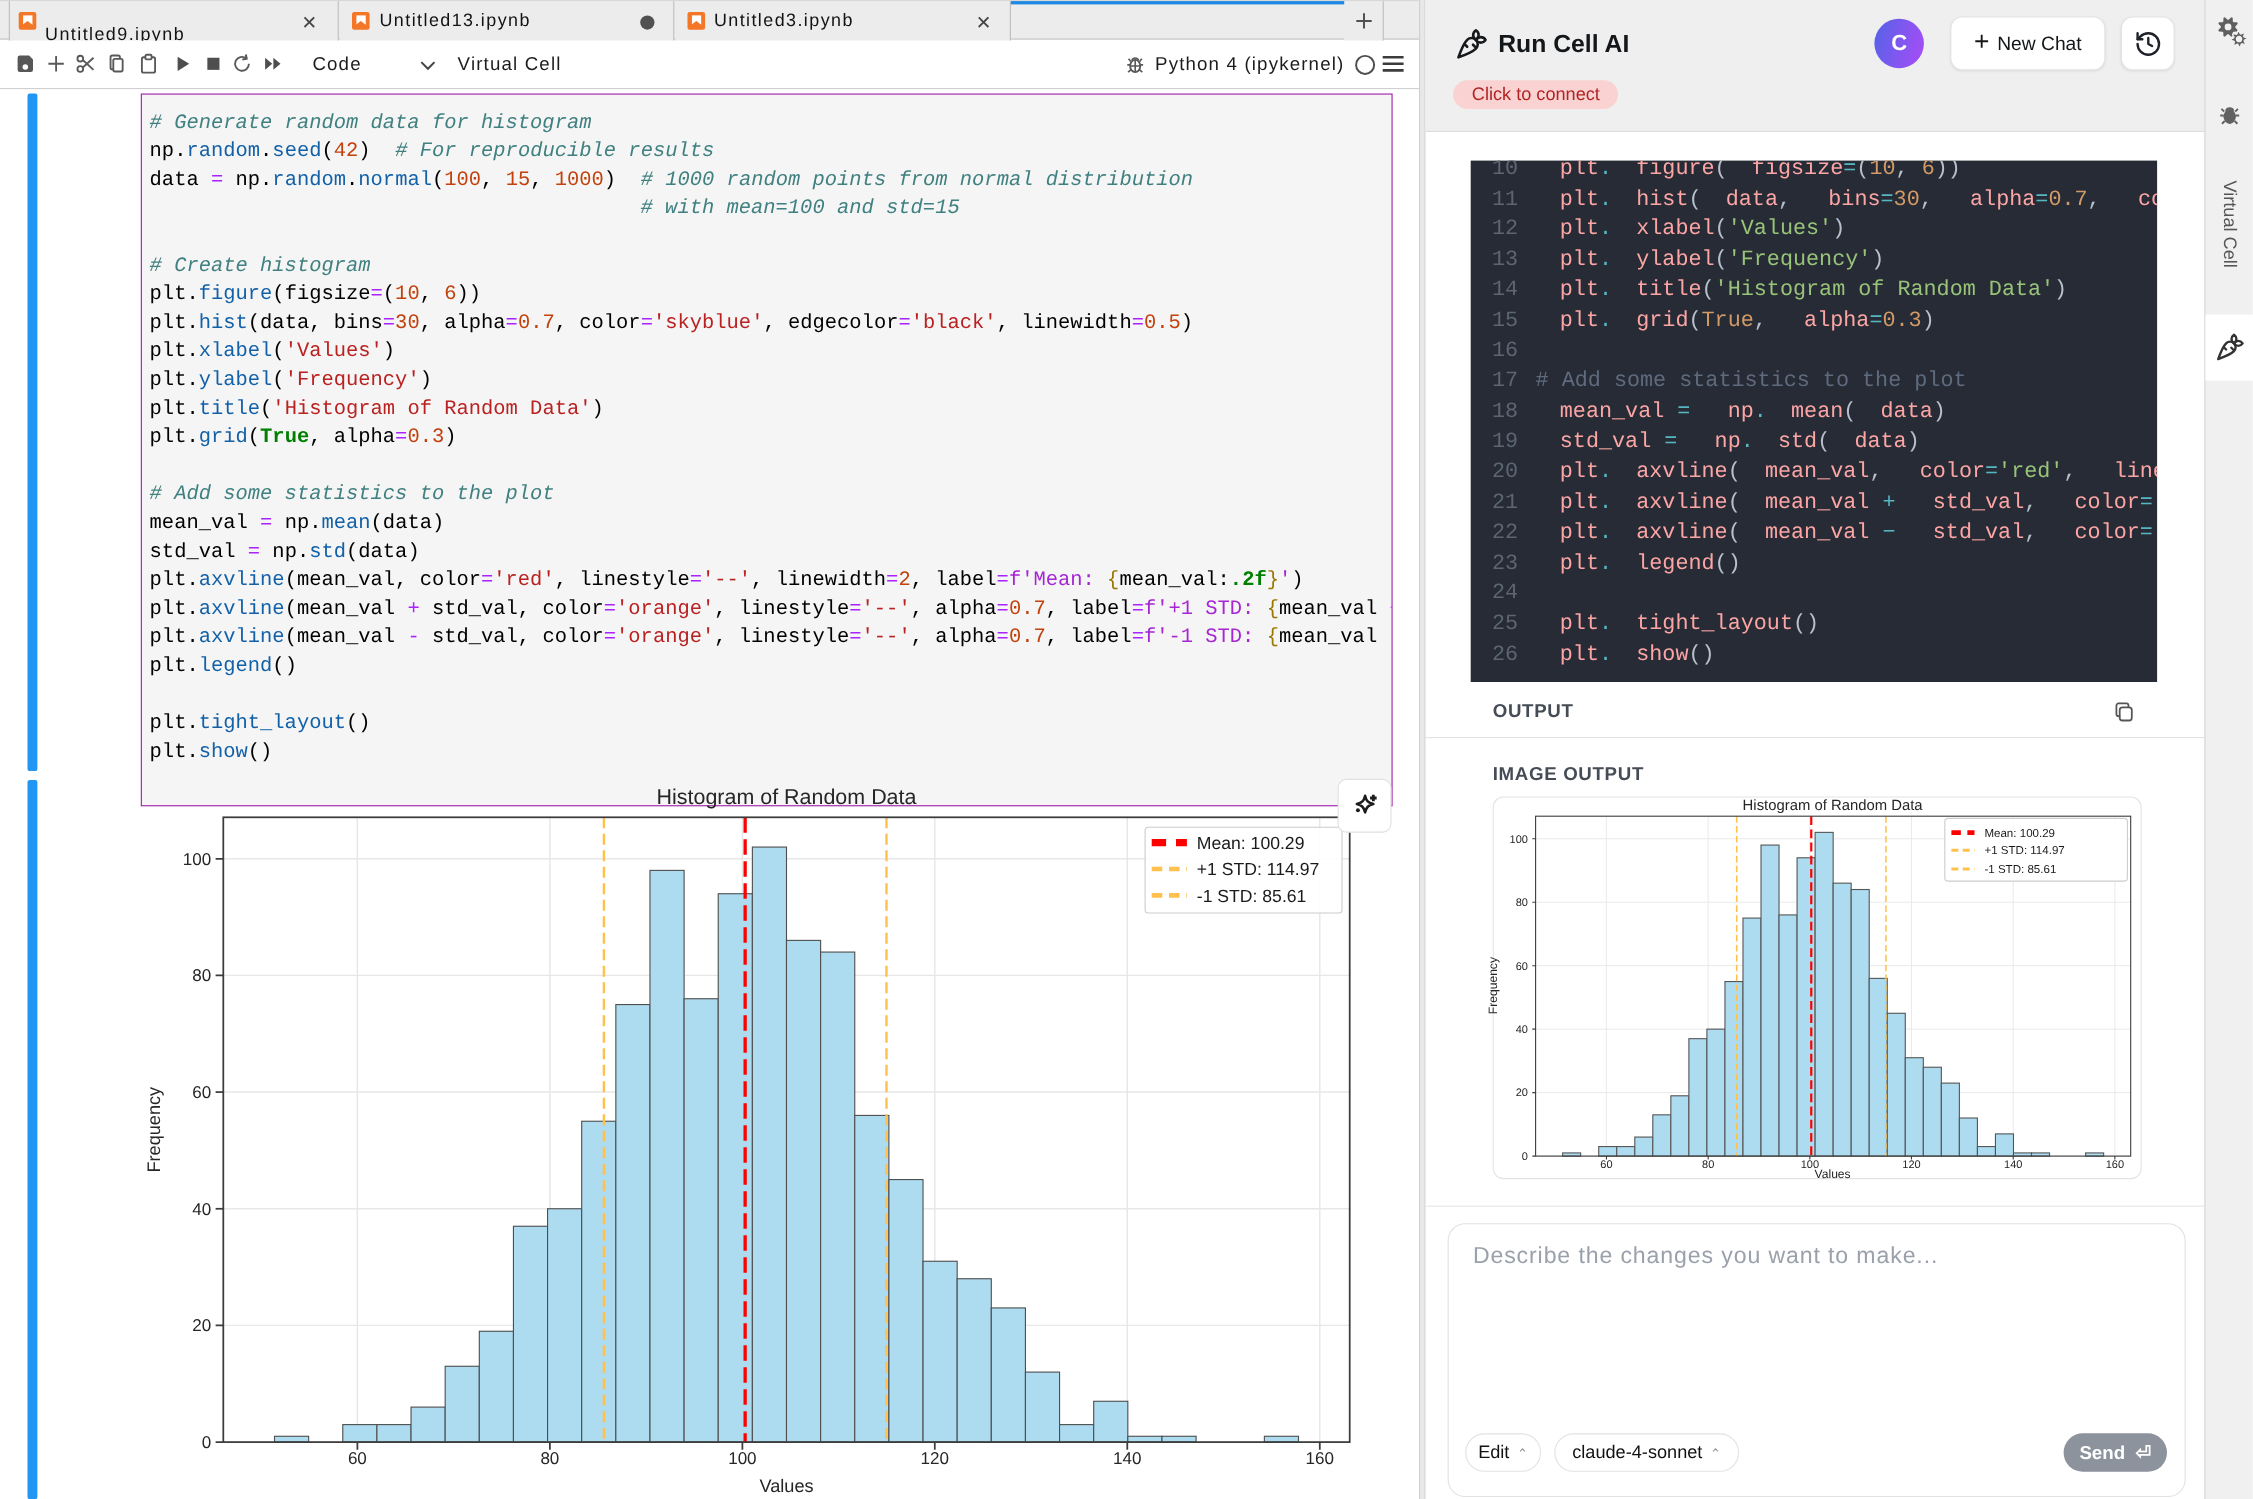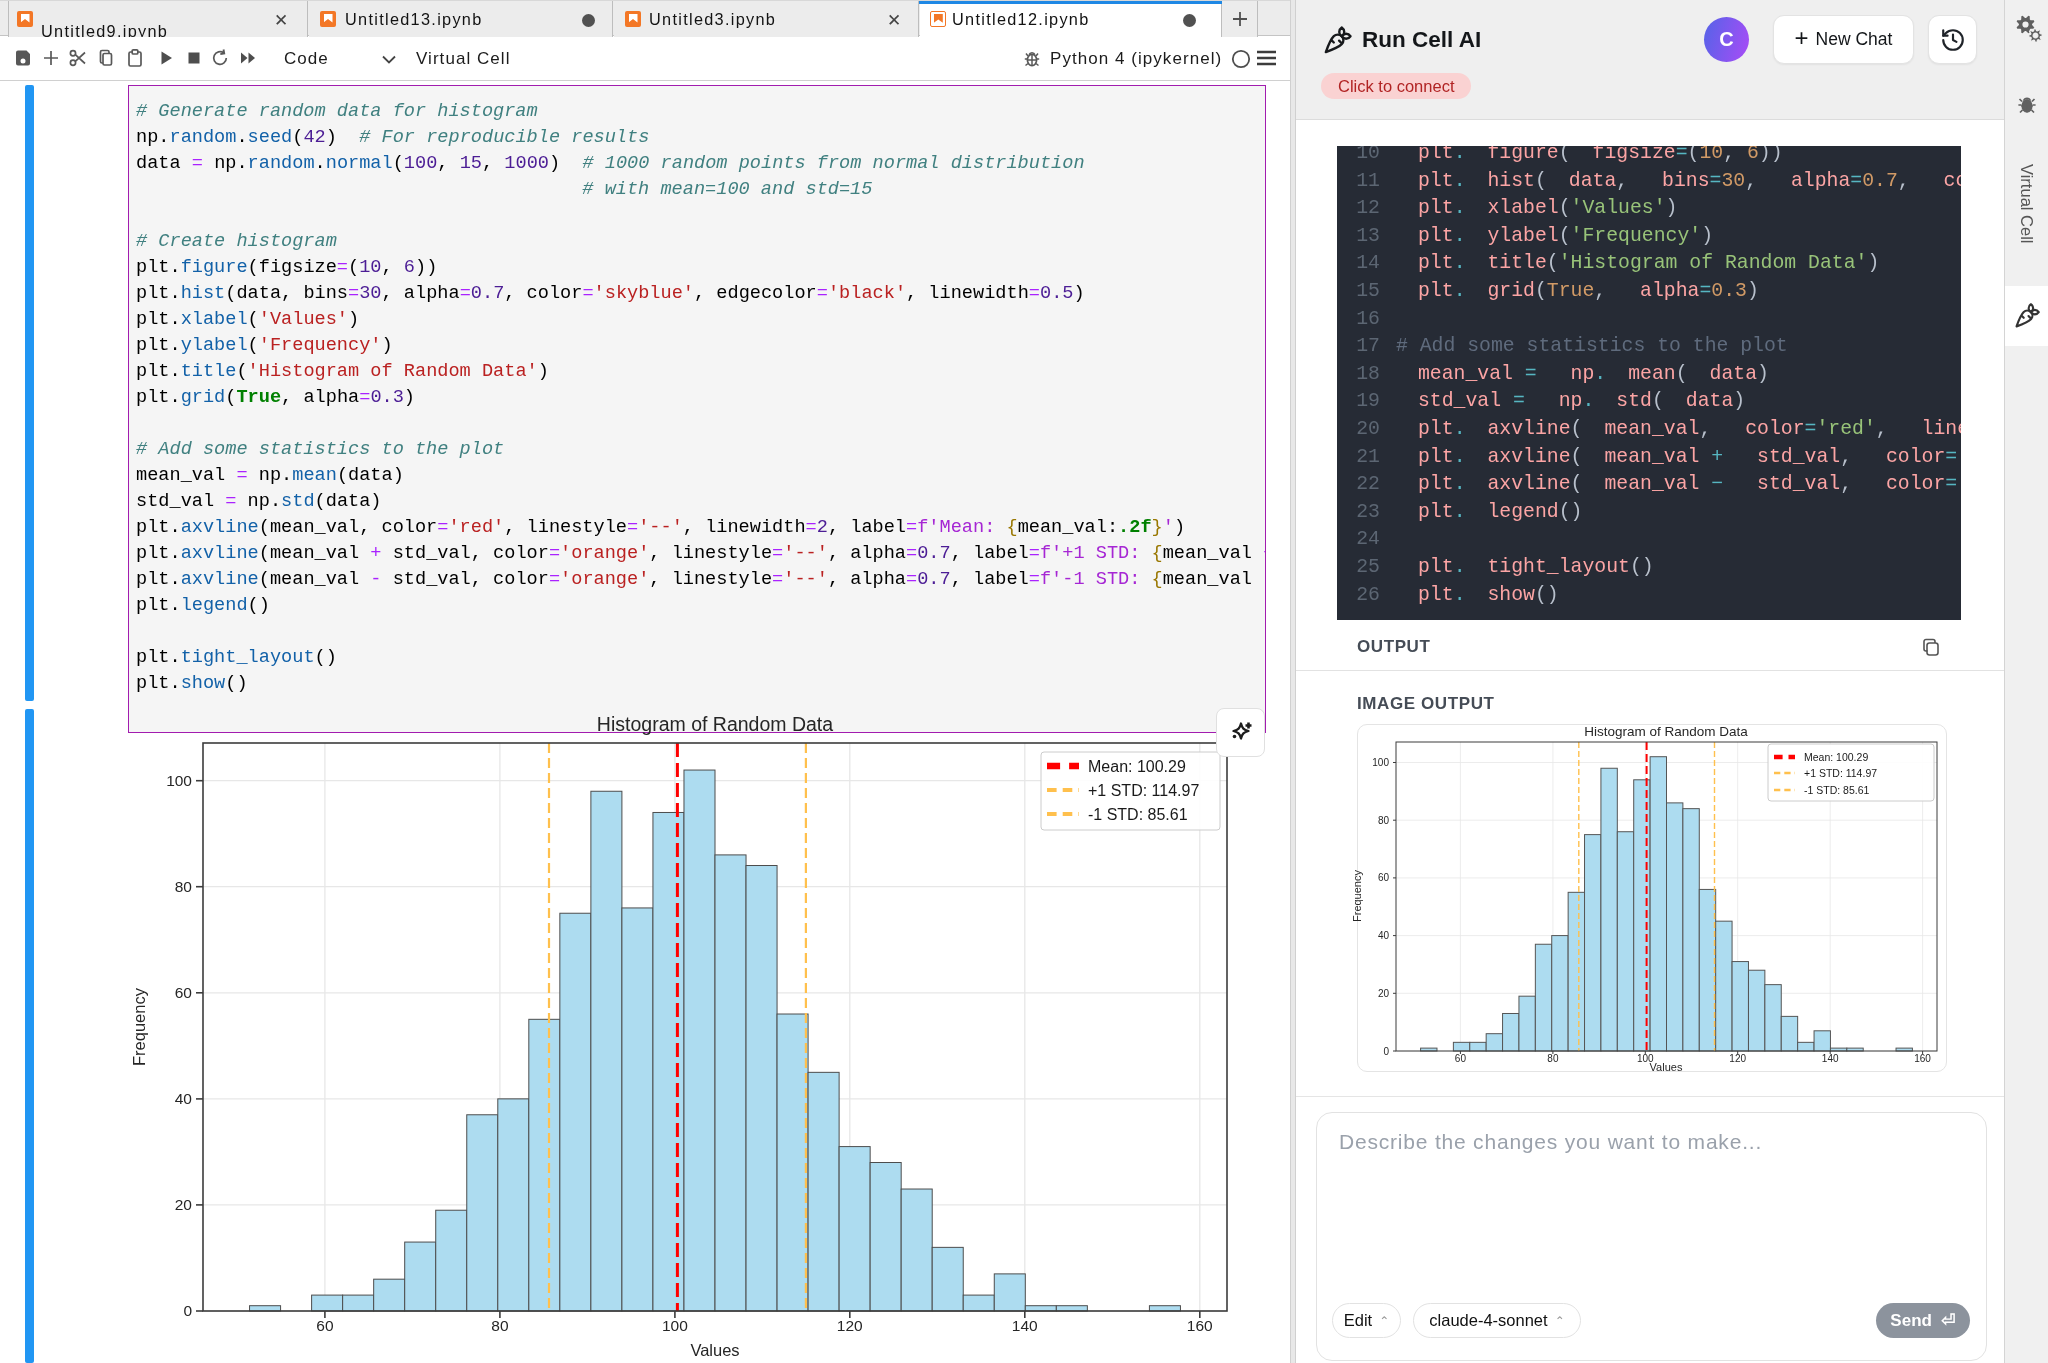--- a/index.html
+++ b/index.html
@@ -26,21 +26,21 @@
 .ticon { position:absolute; top:11px; }
 .tlabel { position:absolute; top:12px; font-size:17px; color:#1c1c1c; letter-spacing:1.05px; }
 
 .bluebar { position:absolute; left:25px; width:9px; background:#2196f3; border-radius:2px; }
 #cell { position:absolute; left:128px; top:85px; width:1138px; height:648px; background:#f5f5f5;
   border:1px solid #a21caf; overflow:hidden; }
 #cellcode { position:absolute; left:7px; top:13px; font-size:18.6px; line-height:26px; white-space:pre;
   color:#000; font-family:"Liberation Mono", monospace; }
 #cellcode .c { color:#408080; font-style:italic; }
 #cellcode .b { color:#1261a8; }
-#cellcode .n { color:#4c1d95; }
+#cellcode .n { color:#c2410c; }
 #cellcode .s { color:#ba2121; }
 #cellcode .o { color:#aa22ff; }
 #cellcode .k { color:#008000; font-weight:bold; }
 #cellcode .f { color:#a626d4; }
 #cellcode .br { color:#997700; }
 #cellcode .fs { color:#008000; font-weight:bold; }
 
 #rpanel { position:absolute; left:1296px; top:0; width:708px; height:1363px; background:#ffffff; }
 #rheader { position:absolute; left:0; top:0; width:708px; height:120px; background:#efefef;
   border-bottom:1px solid #dcdcdc; }
@@ -76,25 +76,20 @@
     </div>
     <div class="tab" style="left:309px; width:304px;">
       <div class="nbicon" style="left:11px;"></div>
       <div class="tabtext" style="left:36px;">Untitled13.ipynb</div>
       <div class="tabdot" style="left:273px;"></div>
     </div>
     <div class="tab" style="left:614px; width:305px;">
       <div class="nbicon" style="left:11px;"></div>
       <div class="tabtext" style="left:35px;">Untitled3.ipynb</div>
       <div class="tabx" style="left:273px;">✕</div>
-    </div>
-    <div class="tab active" style="left:920px; width:302px;">
-      <div class="nbicon act" style="left:10px;"></div>
-      <div class="tabtext" style="left:32px;">Untitled12.ipynb</div>
-      <div class="tabdot" style="left:263px;"></div>
     </div>
     <div class="activestrip" style="left:919px; width:304px;"></div>
     <div class="abs" style="left:1222px; top:0; width:36px; height:36px; background:#ececec; border-right:1px solid #bdbdbd;">
       <svg style="position:absolute; left:8px; top:8px;" width="20" height="20" viewBox="0 0 20 20">
         <path d="M10 3 V17 M3 10 H17" stroke="#515151" stroke-width="1.8" fill="none"></path>
       </svg>
     </div>
   </div>
 
 <div id="toolbar">

